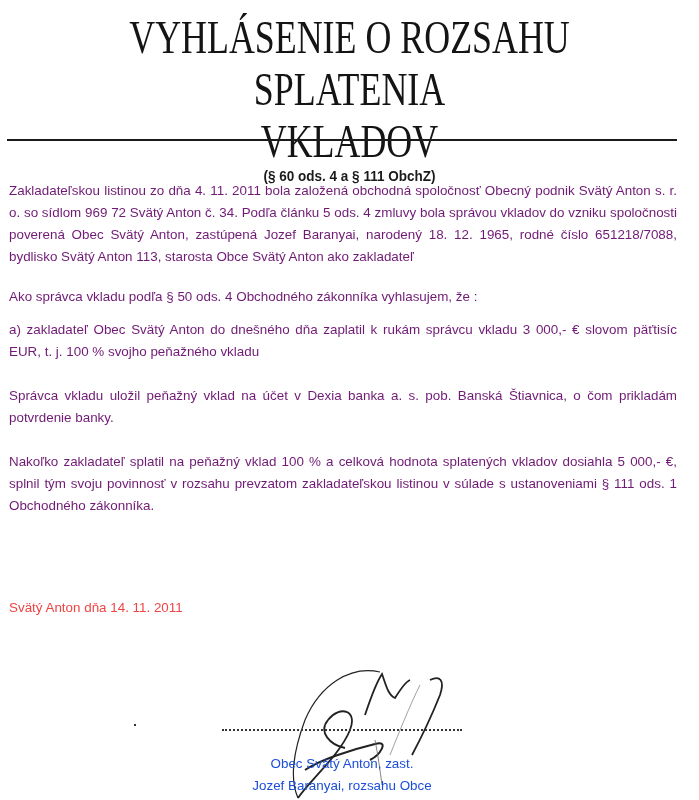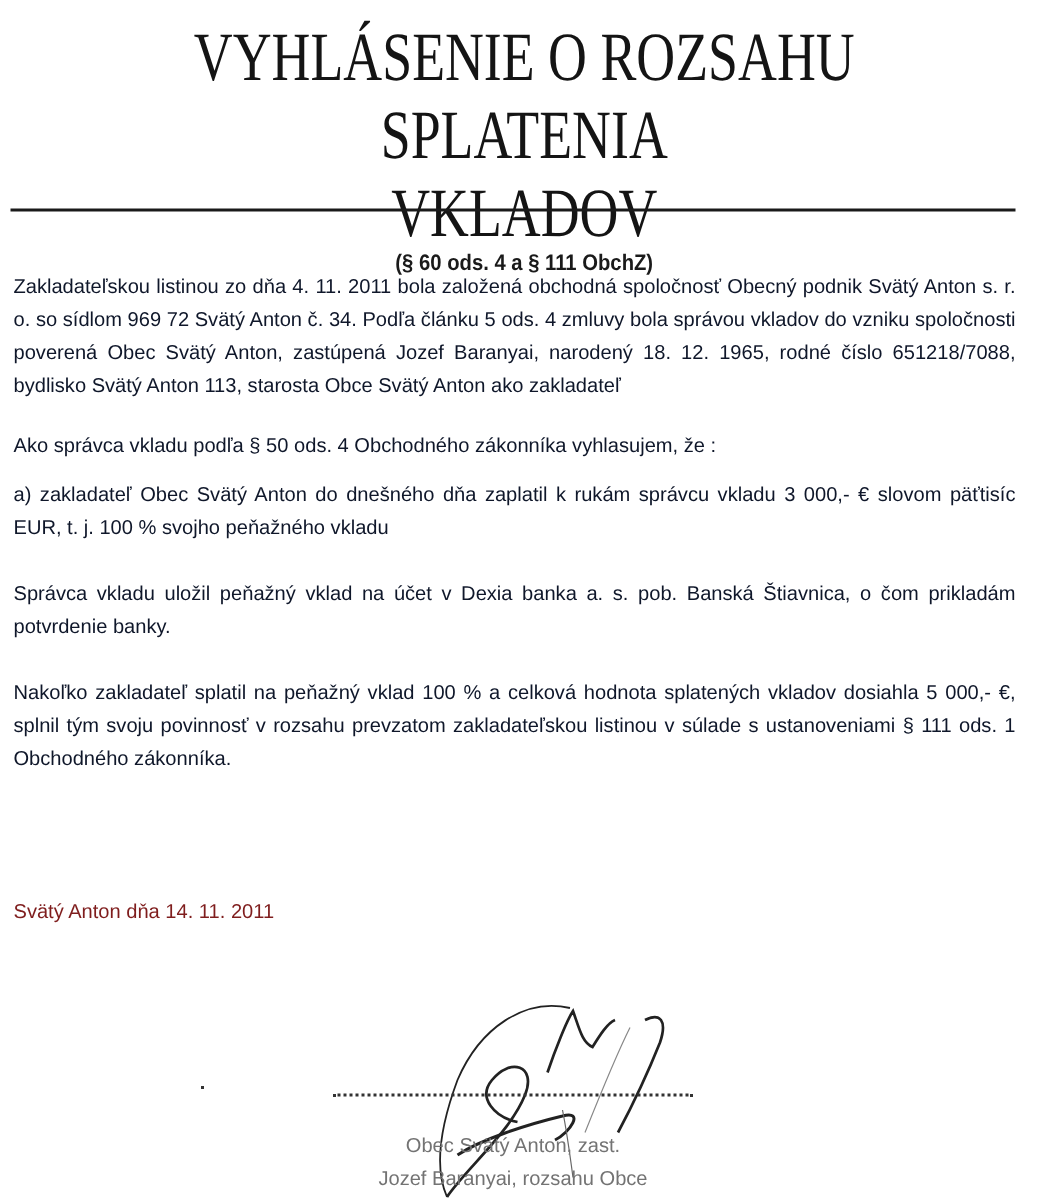--- a/index.html
+++ b/index.html
@@ -17,41 +17,41 @@
   }
   .subtitle {
     position: absolute; left: 0; width: 699px; top: 167px; text-align: center;
     font-family: "Liberation Sans", "DejaVu Sans", sans-serif;
     font-size: 15px; font-weight: bold; color: #1a1a1a;
     transform: scaleX(0.9); transform-origin: center top;
   }
   .para {
     position: absolute; left: 9px; width: 668px;
     font-family: "Liberation Sans", "DejaVu Sans", sans-serif;
-    font-size: 13.4px; line-height: 22px; color: #0f172a;
+    font-size: 13.4px; line-height: 22px; color: #701a75;
     text-align: justify; margin: 0;
   }
   .p1 { top: 180px; }
   .p2 { top: 286px; }
   .p3 { top: 319px; }
   .p4 { top: 385px; }
   .p5 { top: 451px; }
   .date-line {
     position: absolute; left: 9px; top: 600px;
     font-family: "Liberation Sans", "DejaVu Sans", sans-serif;
-    font-size: 13.4px; color: #7f1d1d;
+    font-size: 13.4px; color: #ef4444;
   }
   .sig-line {
     position: absolute; left: 222px; top: 729px; width: 240px; height: 0;
     border-top: 2px dotted #333;
   }
   .signer {
     position: absolute; left: 222px; width: 240px; text-align: center;
     font-family: "Liberation Sans", "DejaVu Sans", sans-serif;
-    font-size: 13.4px; line-height: 22px; color: #737373;
+    font-size: 13.4px; line-height: 22px; color: #1d4ed8;
   }
   .signer1 { top: 753px; }
   .signer2 { top: 775px; }
   .signature {
     position: absolute; left: 230px; top: 660px; width: 240px; height: 140px;
   }
   .dot { position:absolute; left:134px; top:724px; width:2px; height:2px; background:#333; }
 </style>
 </head>
 <body>

